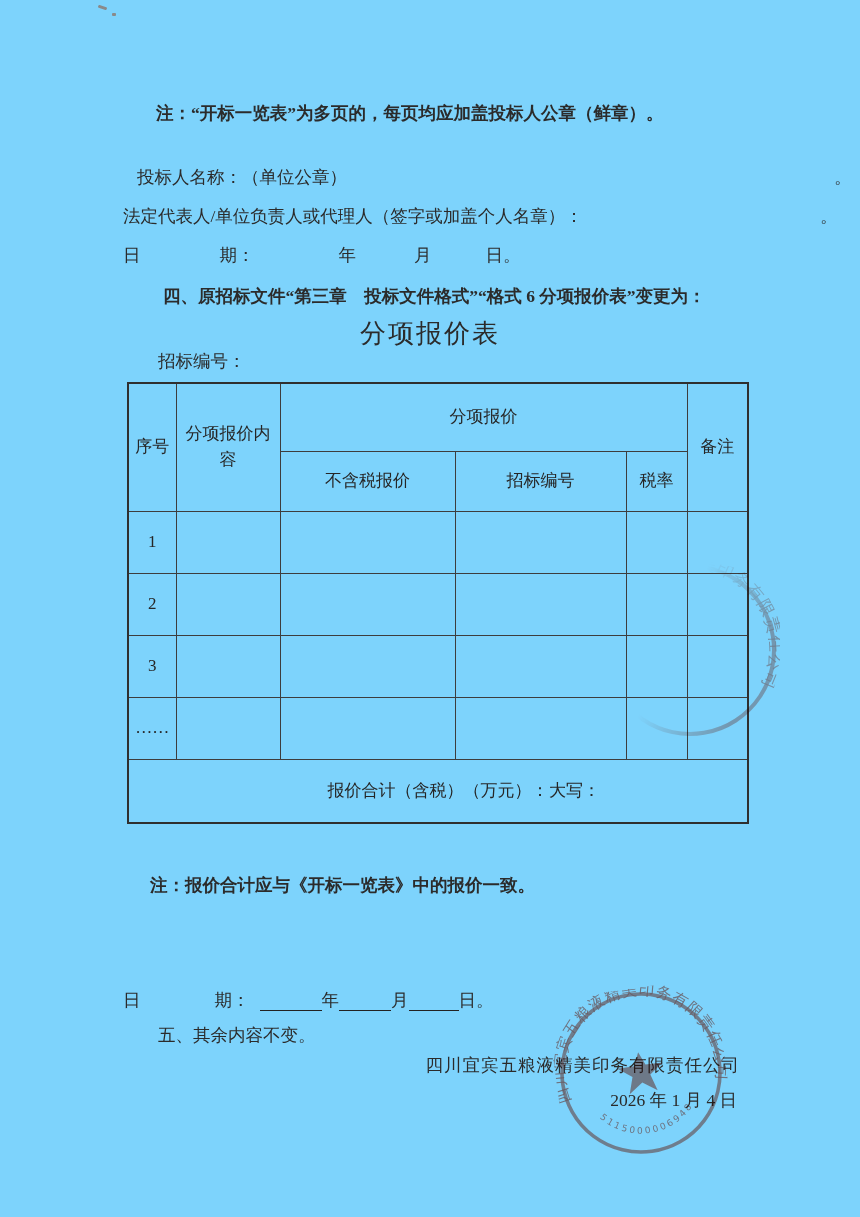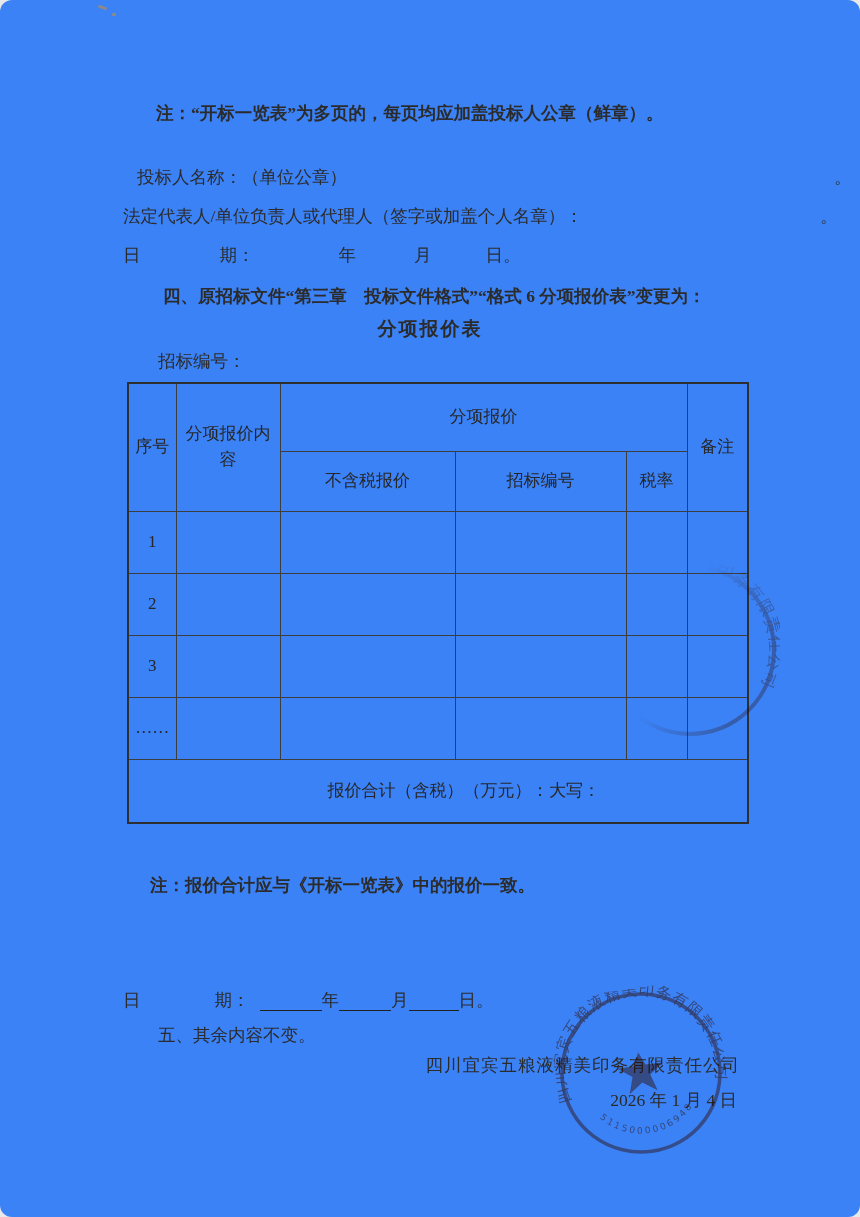--- a/index.html
+++ b/index.html
@@ -1,27 +1,26 @@
 <!DOCTYPE html>
 <html><head>
 <meta charset="utf-8">
 <style>
   * { margin:0; padding:0; box-sizing:border-box; }
   html,body { background:#e9e9e9; }
   .page {
     position:relative; width:860px; height:1217px; margin:0 auto;
-    background:#3b82f6; overflow:hidden;
+    background:#7dd3fc; overflow:hidden;
     font-family:"Liberation Serif","DejaVu Serif",serif;
     color:#2b2b2b;
-    border-radius:12px;
   }
   .abs { position:absolute; white-space:nowrap; }
   .fs  { font-size:17.5px; line-height:1.2; }
   .b   { font-weight:bold; }
-  .title { font-size:19px; font-weight:bold; letter-spacing:2px; }
+  .title { font-size:26px; font-weight:normal; letter-spacing:2px; }
   .period-right { position:absolute; left:697px; }
   .gap { display:inline-block; }
   .blank { display:inline-block; border-bottom:1.6px solid #222; height:20px; vertical-align:bottom; }
 
   
   table.price {
     position:absolute; left:127px; top:382px;
     width:620px; border-collapse:collapse; table-layout:fixed;
     border:2px solid #2f2f2f;
     font-size:17px; color:#262626;

